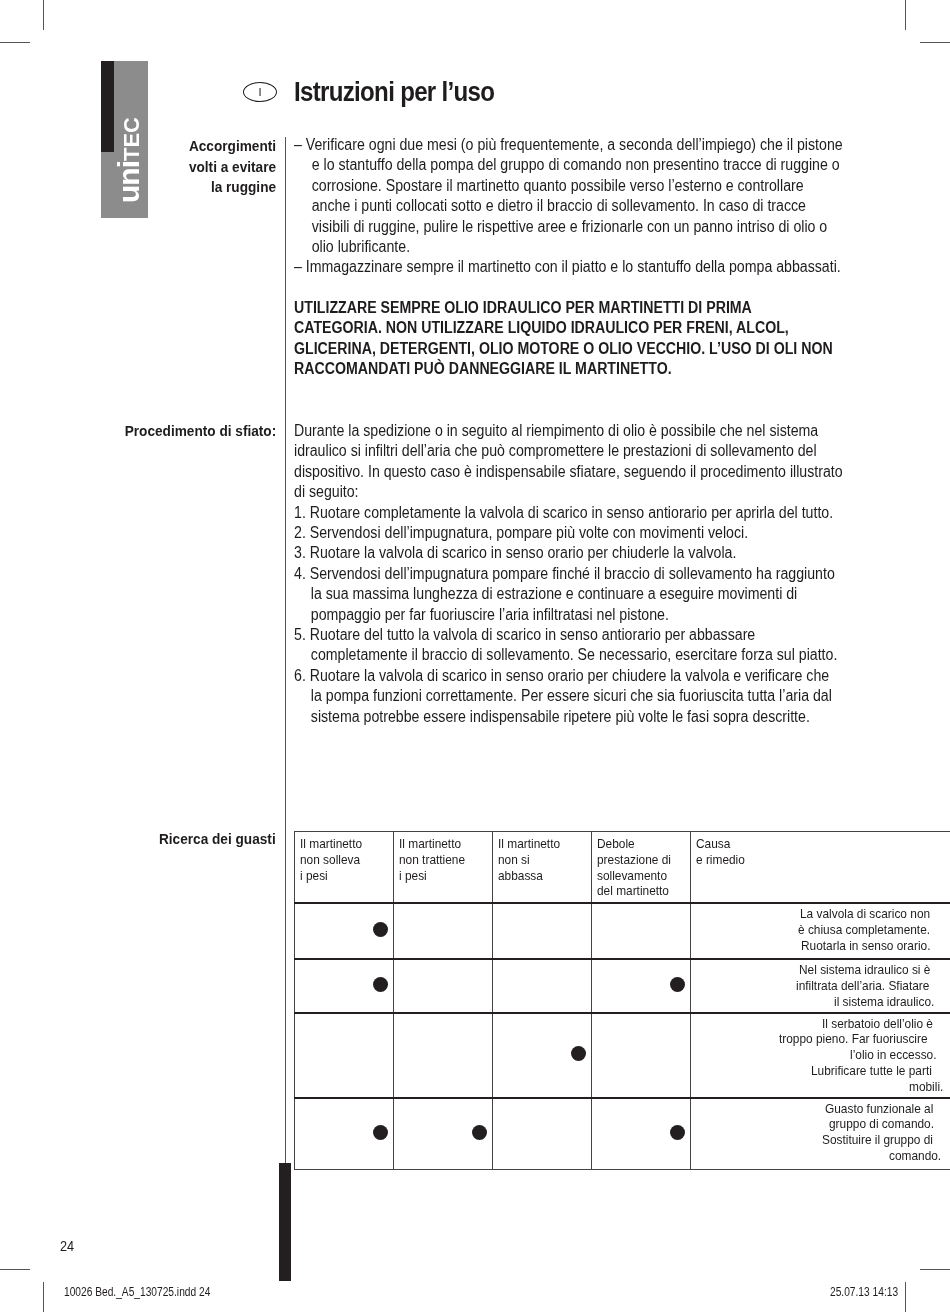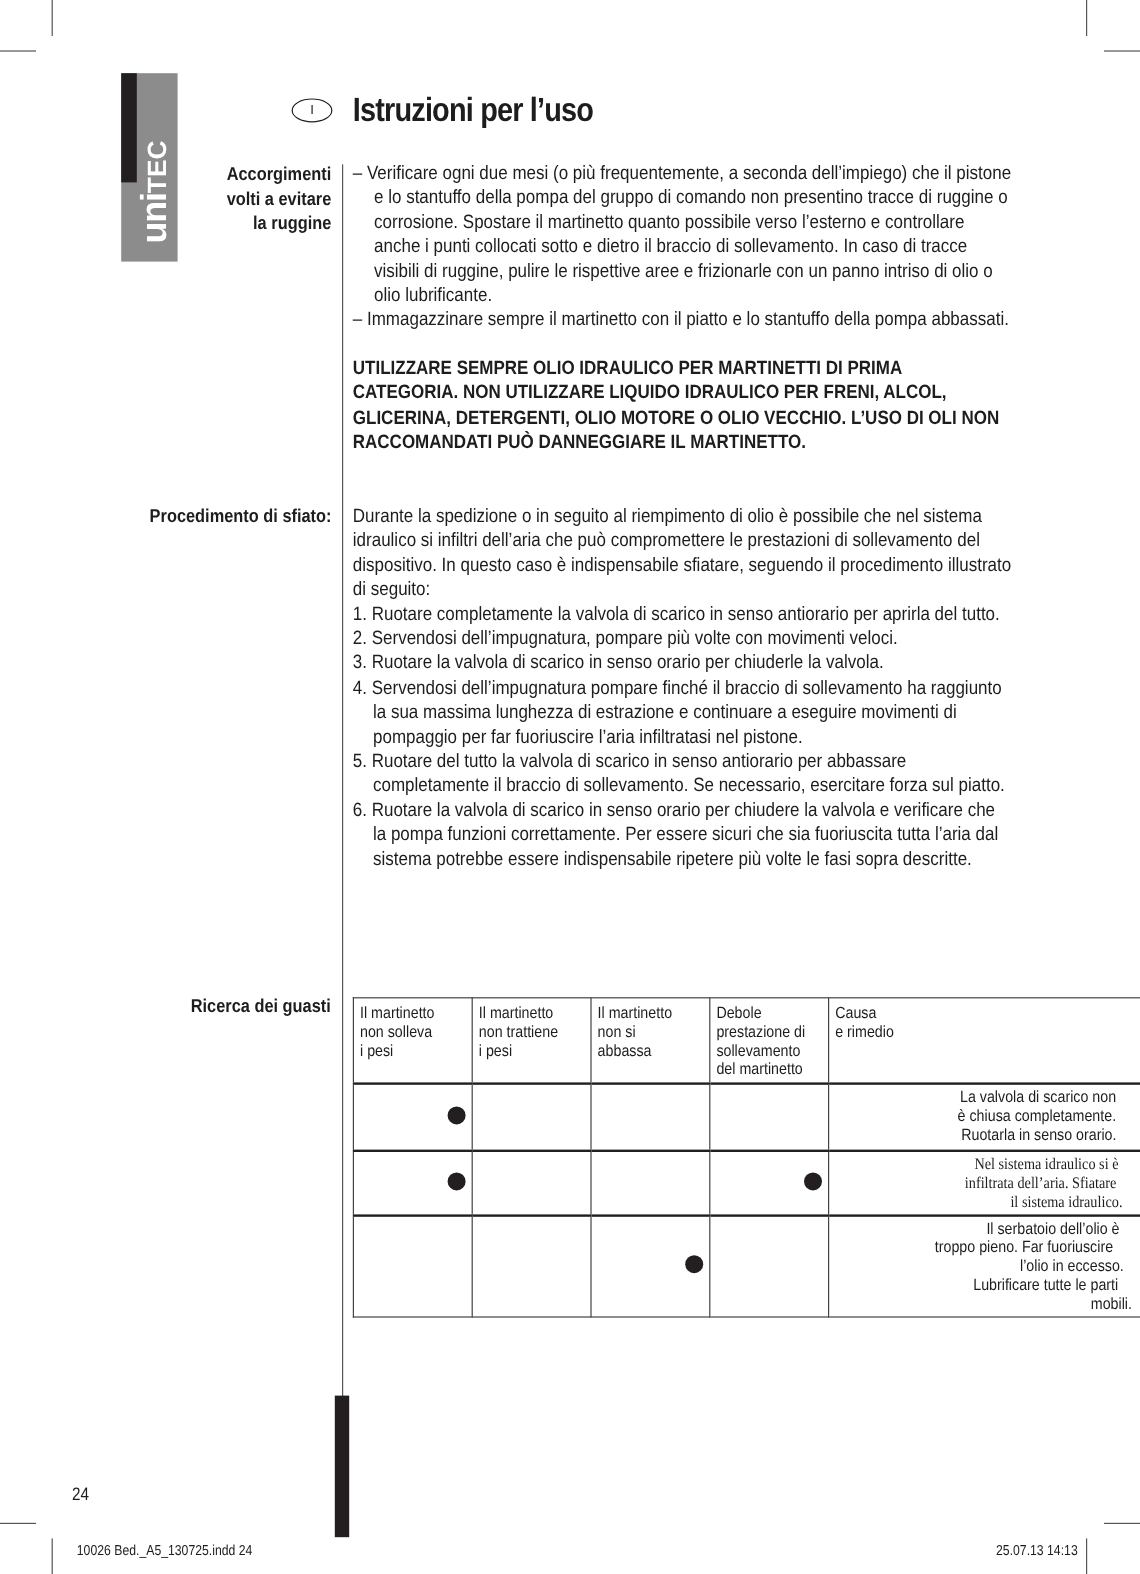--- a/index.html
+++ b/index.html
@@ -98,32 +98,39 @@
         <td><div class="cell-text">Debole</div><br><div class="cell-text">prestazione di</div><br><div class="cell-text">sollevamento</div><br><div class="cell-text">del martinetto</div><br></td>
         <td><div class="cell-text">Causa</div><br><div class="cell-text">e rimedio</div><br></td>
       </tr>
       <tr class="r" style="height: 56px;">
         <td class="c"><span class="dot"></span></td>
         <td class="c"></td>
         <td class="c"></td>
         <td class="c"></td>
         <td style="padding: 2px 3px 2px 5px;"><div class="cell-text">La valvola di scarico non</div><br><div class="cell-text">è chiusa completamente.</div><br><div class="cell-text">Ruotarla in senso orario.</div><br></td>
       </tr>
-      <tr class="r" style="height: 50px; font-family: Liberation Serif, serif;">
+      <tr class="r" style="height: 50px;">
         <td class="c"><span class="dot"></span></td>
         <td class="c"></td>
         <td class="c"></td>
         <td class="c"><span class="dot"></span></td>
         <td style="padding: 2px 3px 2px 5px;"><div class="cell-text">Nel sistema idraulico si è</div><br><div class="cell-text">infiltrata dell’aria. Sfiatare</div><br><div class="cell-text">il sistema idraulico.</div><br></td>
       </tr>
       <tr class="r" style="height: 85px;">
         <td class="c"></td>
         <td class="c"></td>
         <td class="c"><span class="dot"></span></td>
         <td class="c"></td>
         <td style="padding: 2px 3px 2px 5px; margin-top: 48px;"><div class="cell-text">Il serbatoio dell’olio è</div><br><div class="cell-text">troppo pieno. Far fuoriuscire</div><br><div class="cell-text">l’olio in eccesso.</div><br><div class="cell-text">Lubrificare tutte le parti</div><br><div class="cell-text">mobili.</div><br></td>
       </tr>
+      <tr class="r" style="height: 72px;">
+        <td class="c"><span class="dot"></span></td>
+        <td class="c"><span class="dot"></span></td>
+        <td class="c"></td>
+        <td class="c"><span class="dot"></span></td>
+        <td style="padding: 2px 3px 2px 5px;"><div class="cell-text">Guasto funzionale al</div><br><div class="cell-text">gruppo di comando.</div><br><div class="cell-text">Sostituire il gruppo di</div><br><div class="cell-text">comando.</div><br></td>
+      </tr>
     </tbody>
 </table>
 
 <div class="pageno">24</div>
 <div class="slug" style="left:64px;transform-origin:left;">10026 Bed._A5_130725.indd   24</div>
 <div class="slug" style="right:52px;transform-origin:right;">25.07.13   14:13</div>
 
 </body></html>

